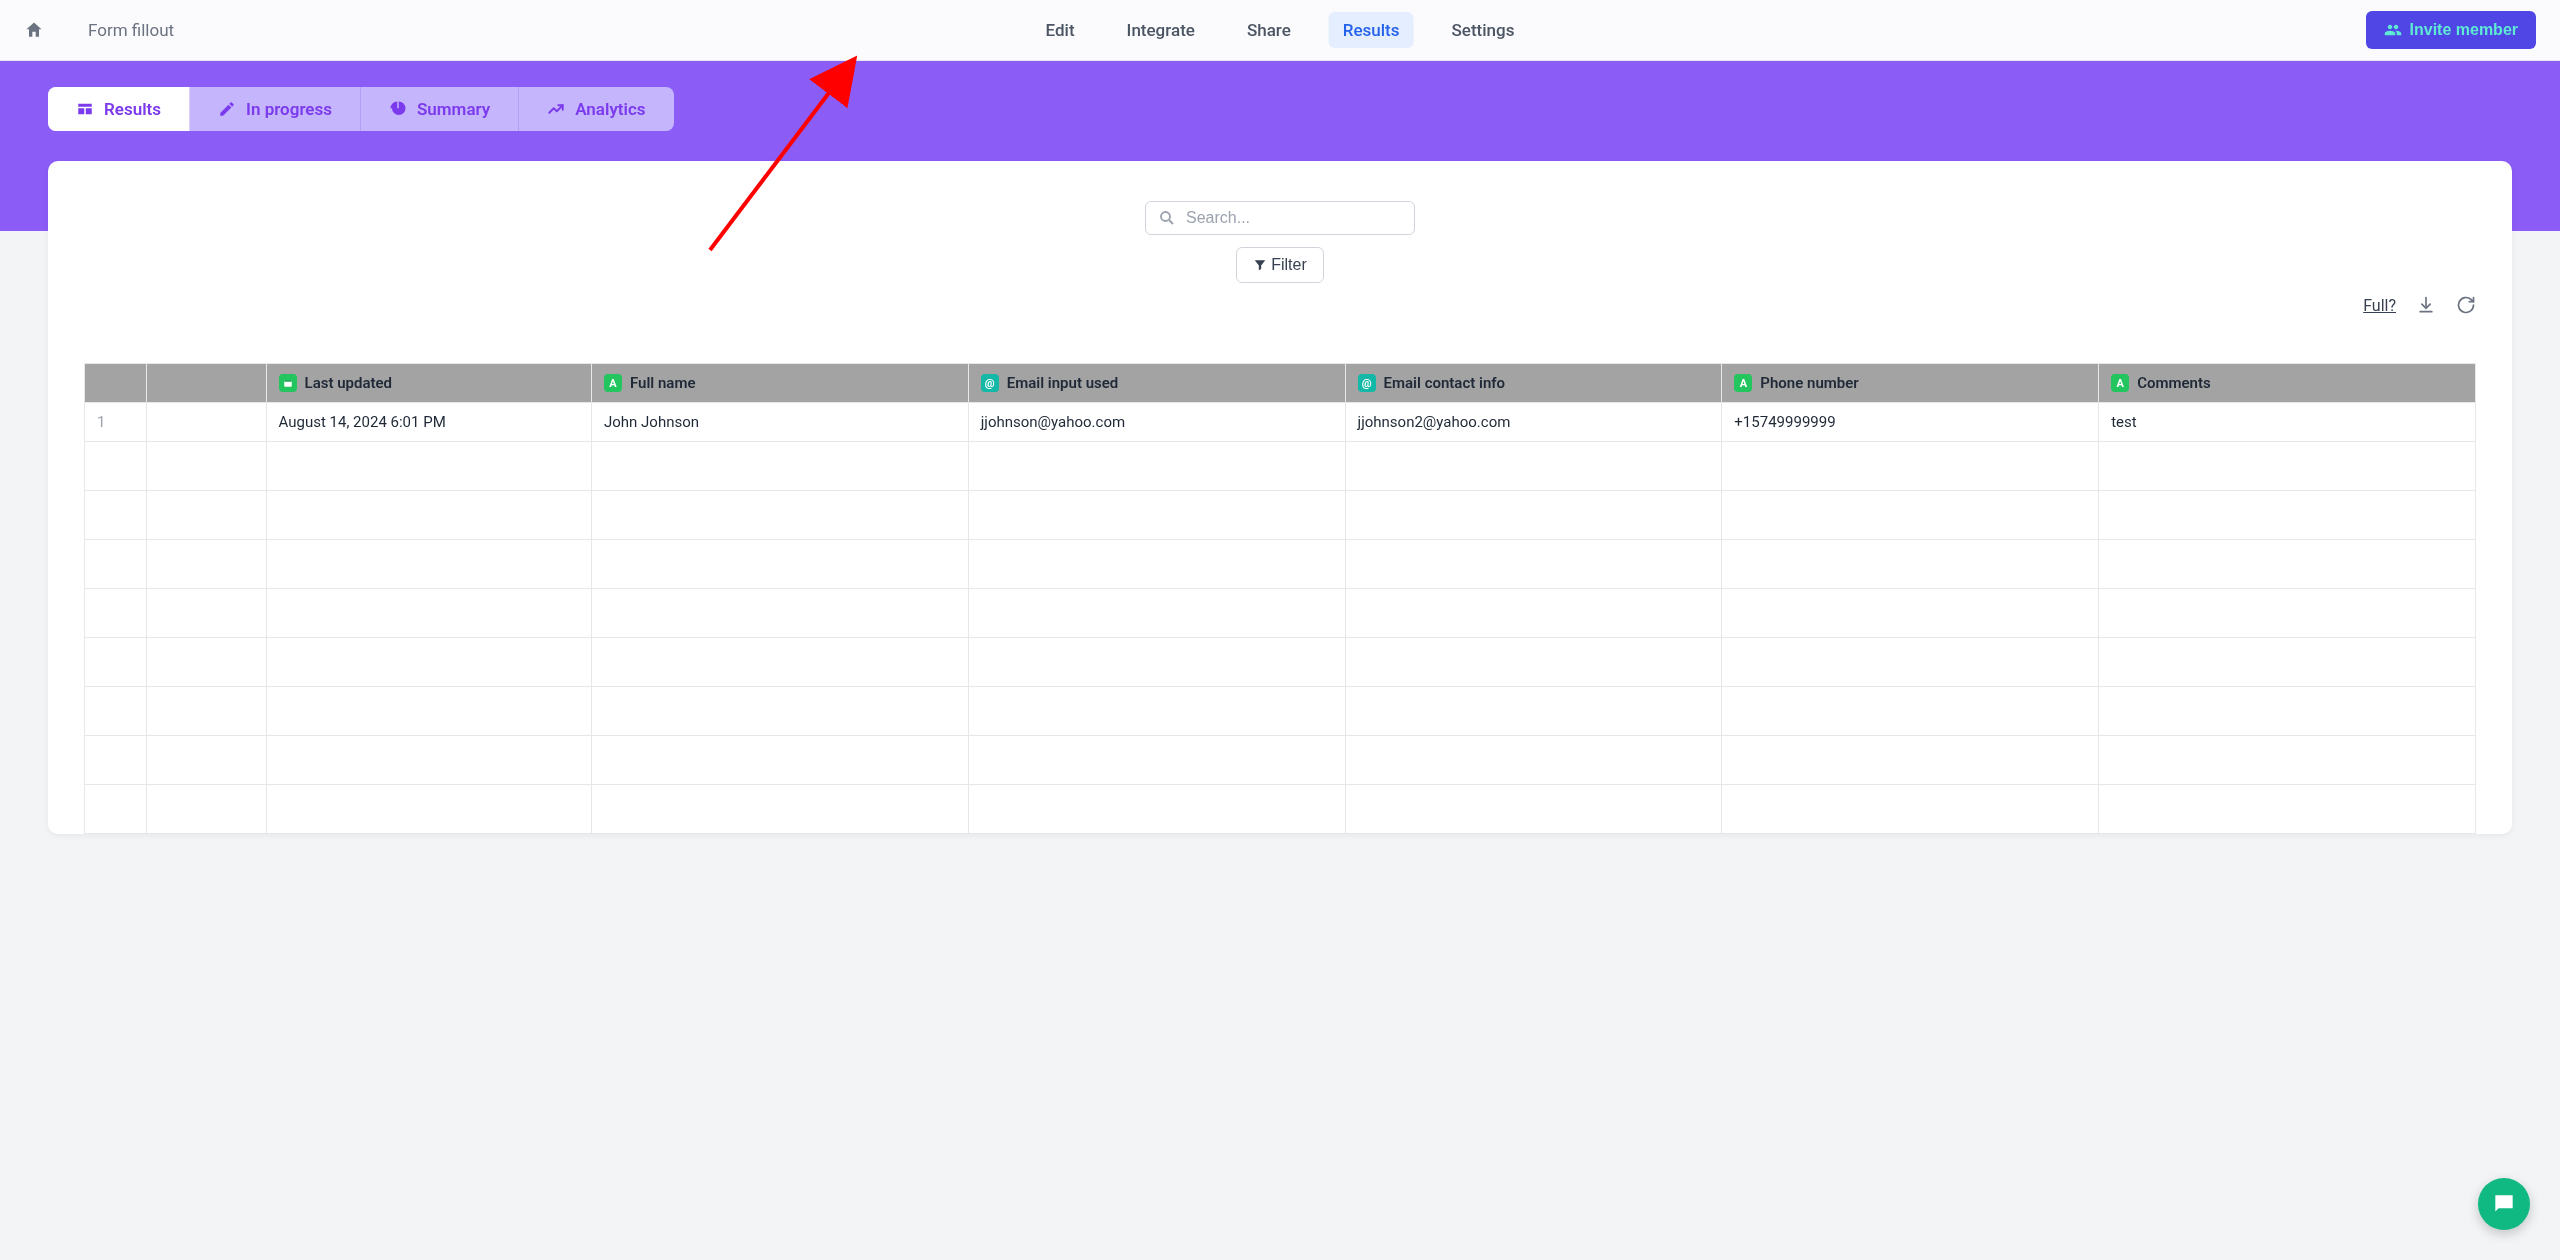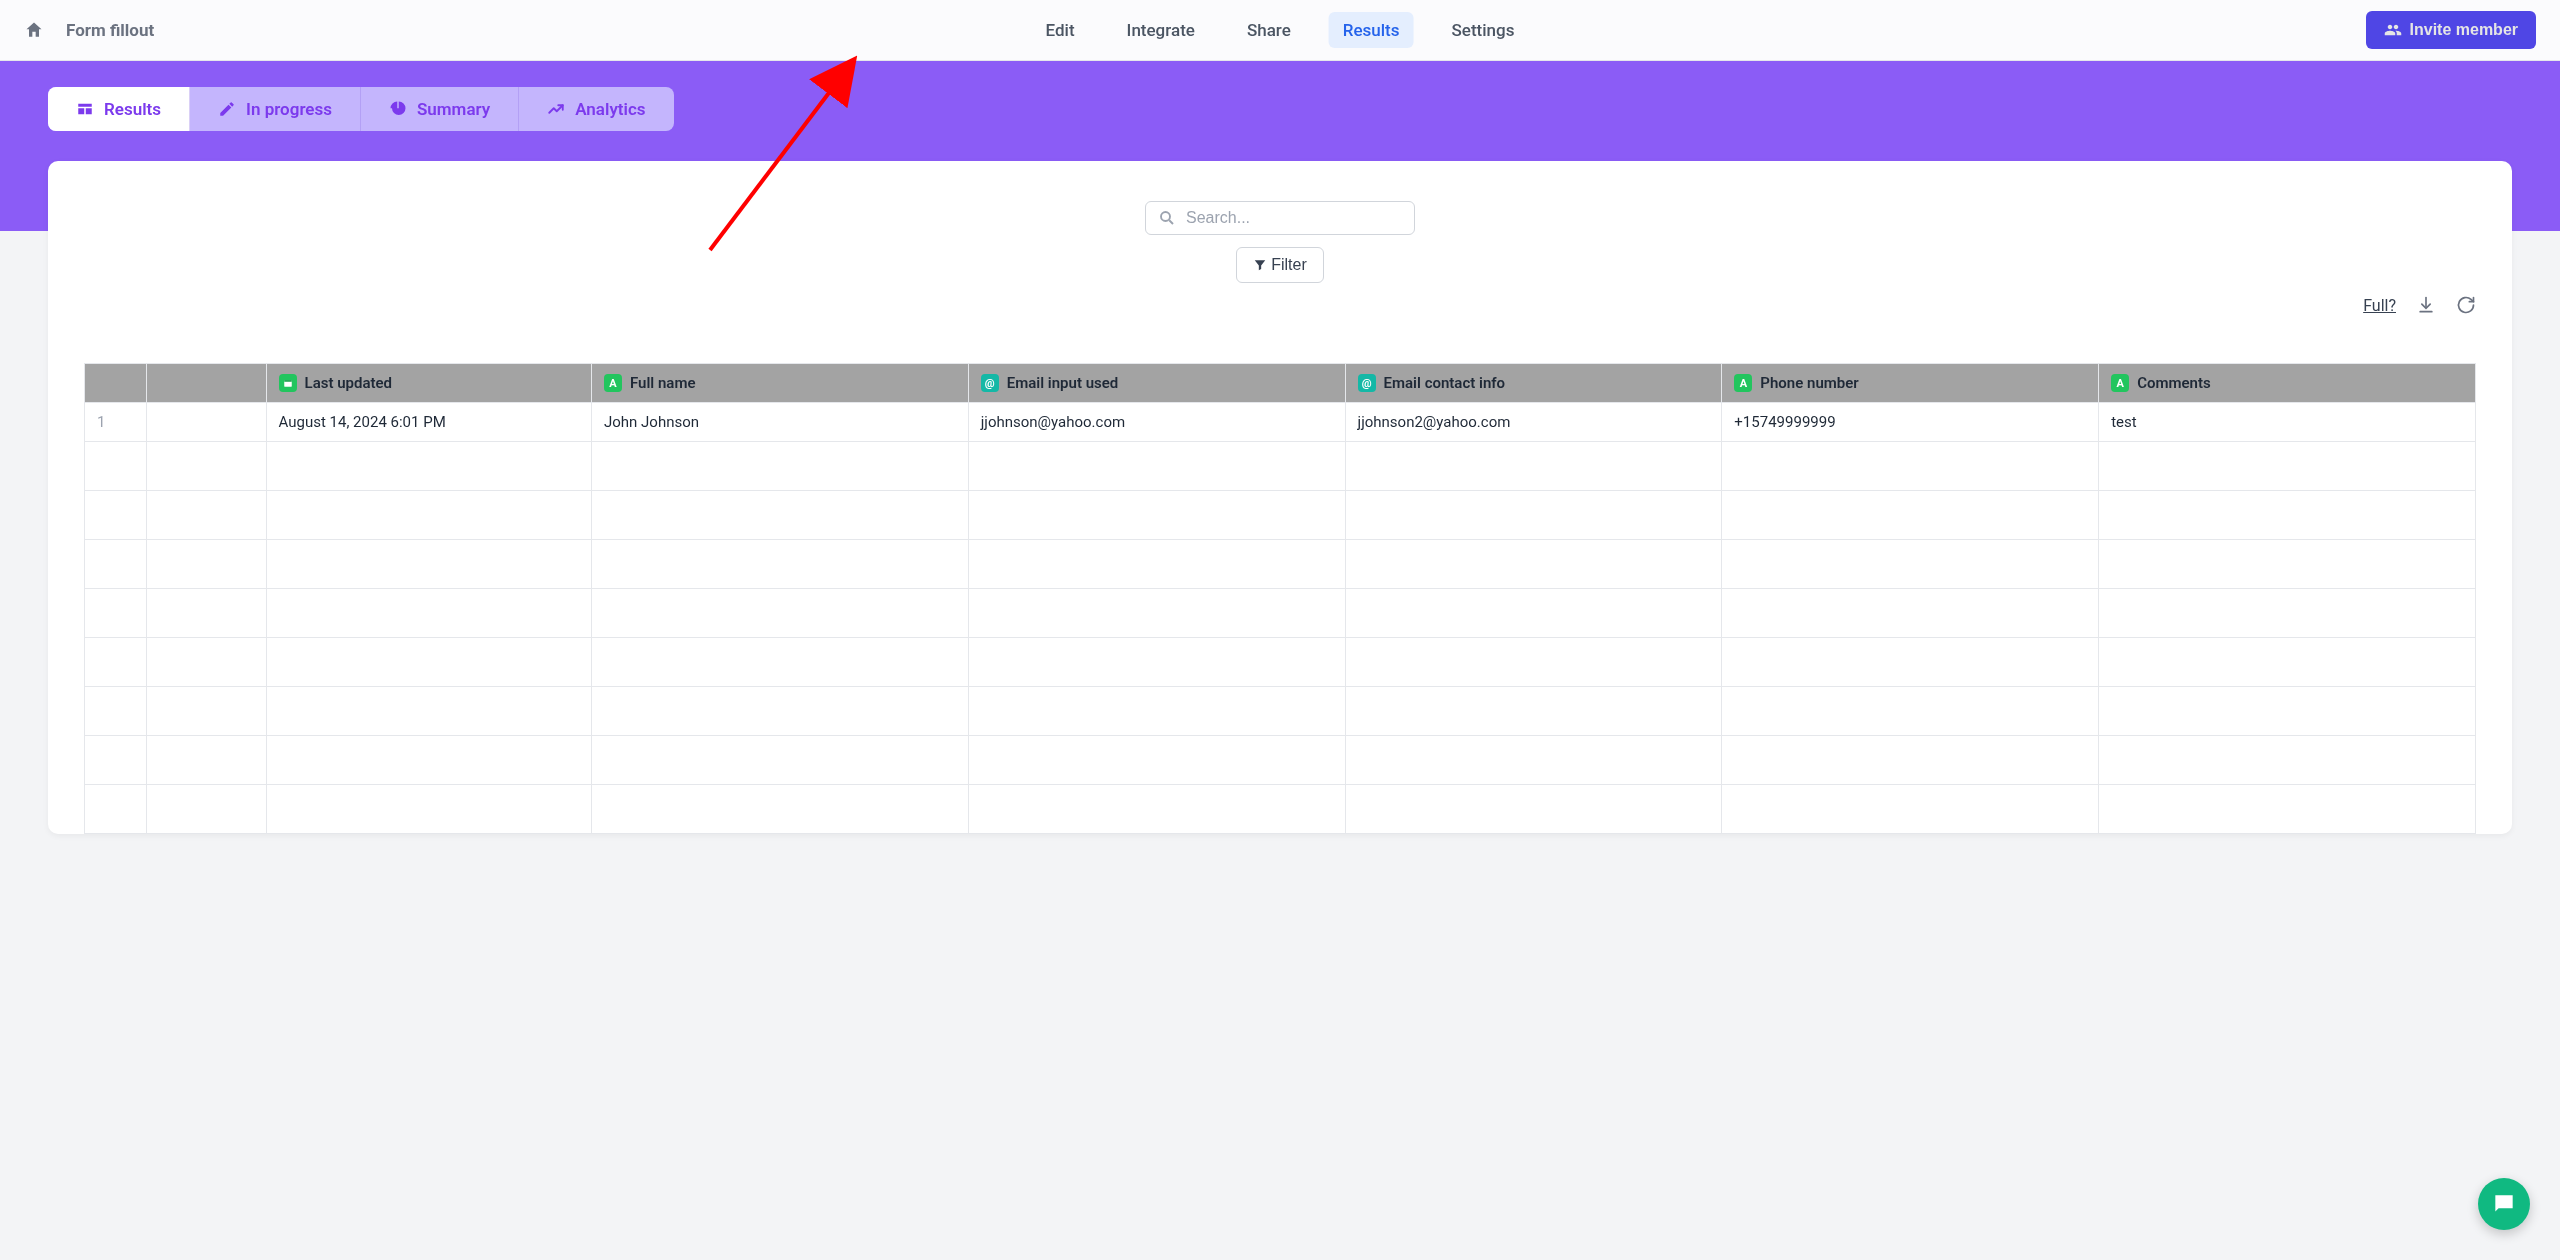--- a/index.html
+++ b/index.html
@@ -17,22 +17,21 @@
     align-items: center;
     height: 61px;
     background: #fbfbfd;
     border-bottom: 1px solid #e5e7eb;
     padding: 0 24px;
     position: relative;
   }
   .topbar-left {
     display: flex;
     align-items: flex-end;
-    gap: 22px;
-    font-weight: bold;
+    gap: 44px;
   }
   .home-btn { color:#6b7280; display:flex; align-items:center; cursor:pointer; }
   .form-title { color:#6b7280; font-size: 17px; }
 
   .topbar-nav {
     position: absolute;
     left: 50%;
     transform: translateX(-50%);
     display: flex;
     gap: 24px;
@@ -47,21 +46,21 @@
     font-size: 17px;
   }
   .nav-item.active {
     background: #e4eefe;
     color: #2563eb;
   }
 
   .topbar-right { margin-left: auto; }
   .invite-btn {
     background: #4f46e5;
-    color: #e5e5e5;
+    color: #5eead4;
     border: none;
     border-radius: 6px;
     padding: 10px 18px;
     font-size: 16px;
     font-weight: 600;
     display: flex;
     align-items: center;
     gap: 8px;
     cursor: pointer;
   }

